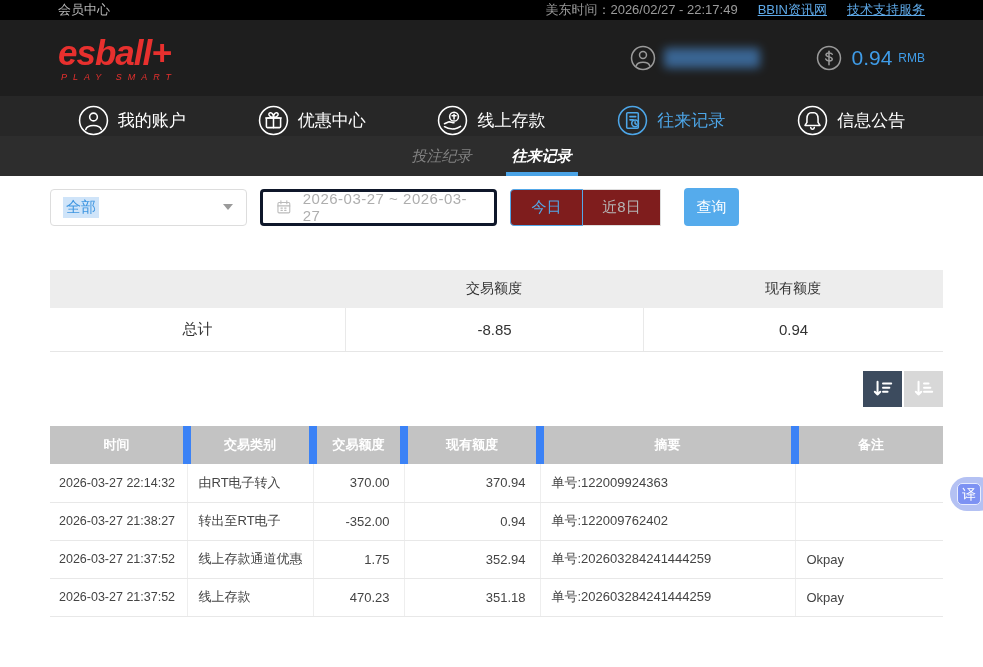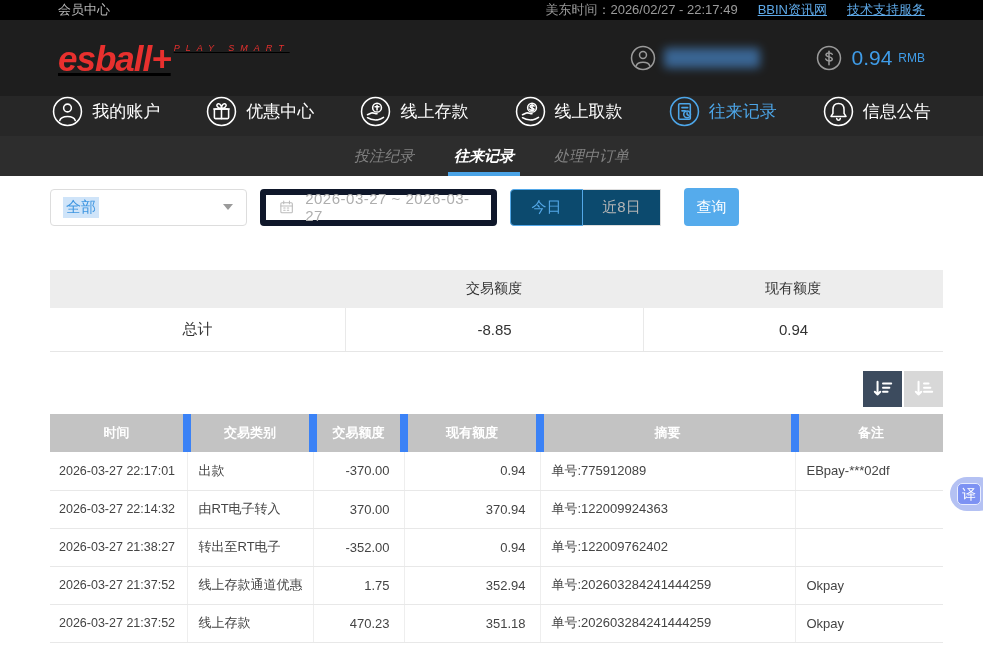--- a/index.html
+++ b/index.html
@@ -11,37 +11,37 @@
   .topbar { height:20px; background:#000; display:flex; align-items:center;
     justify-content:space-between; padding:0 58px; }
   .topbar-title { color:#b8b8b8; font-size:13px; }
   .topbar-right { display:flex; align-items:center; gap:20px; }
   .topbar-time { color:#9b9b9b; font-size:13px; }
   .topbar-link { color:#5ea9e8; font-size:13px; text-decoration:underline; cursor:pointer; }
 
   
   .header { height:76px; background:#1e1e1e; display:flex; align-items:center;
     justify-content:space-between; padding:0 58px; }
-  .logo { display:flex; flex-direction:row; line-height:1; cursor:pointer;text-decoration:underline; }
+  .logo { display:flex; flex-direction:column; line-height:1; cursor:pointer; }
   .logo-main { color:#e8302e; font-size:35px; font-weight:bold; font-style:italic;
     letter-spacing:-1px; }
   .logo-sub { color:#e8302e; font-size:9px; font-style:italic; letter-spacing:6px;
     margin-top:3px; margin-left:3px;text-align:right; }
   .header-right { display:flex; align-items:center; gap:56px; }
   .user-box { display:flex; align-items:center; gap:8px; }
   .icon-circle-svg { width:26px; height:26px; }
   .icon-circle-svg * { fill:none; stroke:#9a9a9a; stroke-width:1.4; stroke-linecap:round; }
   .blur-name { width:96px; height:20px; background:#3f72a8; border-radius:3px;
     filter:blur(5px); opacity:.85; }
   .balance-box { display:flex; align-items:center; gap:9px; cursor:pointer; }
   .balance-num { color:#3f9ce8; font-size:21px; }
   .balance-cur { color:#3f9ce8; font-size:12px; margin-left:-3px; }
 
   
-  .mainnav { height:40px; background:#272727; display:flex; align-items:flex-start;
+  .mainnav { height:40px; background:#272727; display:flex; align-items:flex-end;
     justify-content:space-evenly; padding:0 30px;gap:24px; }
   .nav-item { display:flex; align-items:center; gap:9px; color:#fff; cursor:pointer; }
   .nav-item.active { color:#4da6e8; }
   .nav-icon { width:31px; height:31px; }
   .nav-icon * { fill:none; stroke:currentColor; stroke-width:1.2; stroke-linecap:round;
     stroke-linejoin:round; }
   .nav-label { font-size:17px; }
 
   
   .subnav { height:40px; background:#2d2d2d; display:flex; align-items:stretch;
@@ -56,28 +56,28 @@
   .content { padding:12px 40px 12px 50px; }
 
   
   .filter-row { display:flex; align-items:center; height:38px; }
   .select-box { width:197px; height:37px; border:1px solid #ddd; border-radius:4px;
     display:flex; align-items:center; padding:0 12px; cursor:pointer; position:relative; }
   .select-value { font-size:15px; color:#3d95e0; background:#cfe4f9; padding:1px 3px; }
   .select-caret { position:absolute; right:13px; width:0; height:0;
     border-left:5px solid transparent; border-right:5px solid transparent;
     border-top:6px solid #9a9a9a; }
-  .date-box { width:237px; height:37px; border:6px solid #0f172a; border-radius:4px;
+  .date-box { width:237px; height:37px; border:3px solid #0f172a; border-radius:4px;
     display:flex; align-items:center; gap:10px; padding:0 12px; margin-left:13px;
     cursor:pointer; }
   .cal-icon { width:18px; height:18px; }
   .cal-icon * { fill:none; stroke:#bbb; stroke-width:1.5; stroke-linecap:round; }
   .date-text { font-size:15px; color:#aeaeae; letter-spacing:.5px; }
   .quick-group { display:flex; margin-left:13px; }
-  .quick-btn { height:37px; background:#0c4a6e; border:1px solid #ddd; color:#b5b5b5;
+  .quick-btn { height:37px; background:#7f1d1d; border:1px solid #ddd; color:#b5b5b5;
     font-size:15px; cursor:pointer; margin-left:-1px;
     font-family:"Liberation Sans","DejaVu Sans",sans-serif; }
   .quick-btn:nth-child(1) { width:73px; border-radius:4px 0 0 4px; margin-left:0; }
   .quick-btn:nth-child(2) { width:79px; }
   .quick-btn:nth-child(3) { width:83px; border-radius:0 4px 4px 0; }
   .quick-btn.active { border:1px solid #54a8e8; color:#54a8e8; position:relative; z-index:2; }
   .search-btn { width:55px; height:38px; margin-left:23px; background:#55abec;
     border:none; border-radius:4px; color:#fff; font-size:15px; cursor:pointer;
     font-family:"Liberation Sans","DejaVu Sans",sans-serif; }
 
@@ -97,21 +97,21 @@
   .sort-row { margin-top:19px; display:flex; justify-content:flex-end; gap:2px; }
   .sort-btn { width:39px; height:36px; border:none; display:flex; align-items:center;
     justify-content:center; cursor:pointer; }
   .sort-btn.dark { background:#3c4b5e; }
   .sort-btn.light { background:#d8d8d8; }
   .sort-btn svg { width:22px; height:20px; }
   .sort-btn svg * { stroke:#fff; stroke-width:2.2; fill:none; stroke-linecap:round;
     stroke-linejoin:round; }
 
   
-  .main-table { margin-top:7px; width:893px; border-collapse:collapse; table-layout:fixed; }
+  .main-table { margin-top:19px; width:893px; border-collapse:collapse; table-layout:fixed; }
   .main-table col:nth-child(1){width:137px;} .main-table col:nth-child(2){width:126px;}
   .main-table col:nth-child(3){width:91px;}  .main-table col:nth-child(4){width:136px;}
   .main-table col:nth-child(5){width:255px;} .main-table col:nth-child(6){width:148px;}
   .main-table th { background:#c3c3c3; color:#fff; font-size:13px; font-weight:bold;
     height:38px; border-left:8px solid #3b82f6; }
   .main-table th:first-child { border-left:none; }
   .main-table td { height:38px; font-size:13px; color:#444;
     border-bottom:1px solid #e8e8e8; border-left:1px solid #eee; padding:4px 0; }
   .main-table td:first-child { border-left:none; }
   .cell-l { text-align:left; padding-left:11px !important; padding-right:8px !important; }
@@ -185,31 +185,20 @@
     <div class="nav-item">
       <svg class="nav-icon" viewBox="0 0 24 24">
         <circle cx="12" cy="12" r="10.8"></circle>
         <circle cx="13.2" cy="9" r="3.4"></circle>
         <path d="M13.2 7.2v3.6M11.7 8.3h3"></path>
         <path d="M5.8 14.5l3-1.3c1.4-.6 2.6.6 4.4.6"></path>
         <path d="M5.8 16.8c2.2 1.6 5 1.9 7.6 1.7 1.8-.2 3.4-.9 4.8-1.9"></path>
       </svg>
       <span class="nav-label">线上存款</span>
     </div>
-    <div class="nav-item">
-      <svg class="nav-icon" viewBox="0 0 24 24">
-        <circle cx="12" cy="12" r="10.8"></circle>
-        <circle cx="13.2" cy="9" r="3.4"></circle>
-        <path d="M13.2 6.8v4.4"></path>
-        <path d="M14.8 7.8c-.4-.8-3-.9-3.2.3-.2 1.3 3.4.9 3.2 2.3-.1 1.2-2.9 1.1-3.4-.1"></path>
-        <path d="M5.8 14.5l3-1.3c1.4-.6 2.6.6 4.4.6"></path>
-        <path d="M5.8 16.8c2.2 1.6 5 1.9 7.6 1.7 1.8-.2 3.4-.9 4.8-1.9"></path>
-      </svg>
-      <span class="nav-label">线上取款</span>
-    </div>
     <div class="nav-item active">
       <svg class="nav-icon" viewBox="0 0 24 24">
         <circle cx="12" cy="12" r="10.8"></circle>
         <rect x="7.5" y="6" width="9" height="12" rx=".8"></rect>
         <line x1="10" y1="9" x2="14.5" y2="9"></line>
         <line x1="10" y1="11.5" x2="12.5" y2="11.5"></line>
         <circle cx="14" cy="14.2" r="2.6"></circle>
         <path d="M14 13v1.3l.9.6"></path>
       </svg>
       <span class="nav-label">往来记录</span>
@@ -220,21 +209,20 @@
         <path d="M12 5.8c-2.9 0-4.3 2-4.3 4.8v2.9L6.2 15.8h11.6l-1.5-2.3v-2.9c0-2.8-1.4-4.8-4.3-4.8z"></path>
         <path d="M10.6 17.4c.2.9.7 1.4 1.4 1.4s1.2-.5 1.4-1.4"></path>
       </svg>
       <span class="nav-label">信息公告</span>
     </div>
   </div>
 
 <div class="subnav" id="subnav">
     <div class="subtab">投注纪录</div>
     <div class="subtab active">往来记录</div>
-    <div class="subtab">处理中订单</div>
   </div>
 
 <div class="content">
 
   <div class="filter-row">
     <div class="select-box">
       <span class="select-value">全部</span>
       <span class="select-caret"></span>
     </div>
     <div class="date-box">
@@ -303,28 +291,20 @@
           <th>时间</th>
           <th>交易类别</th>
           <th>交易额度</th>
           <th>现有额度</th>
           <th>摘要</th>
           <th>备注</th>
         </tr>
       </thead>
     <tbody id="tableBody">
         <tr>
-          <td class="cell-l time-cell">2026-03-27 22:17:01</td>
-          <td class="cell-l">出款</td>
-          <td class="cell-r">-370.00</td>
-          <td class="cell-r">0.94</td>
-          <td class="cell-l">单号:775912089</td>
-          <td class="cell-l">EBpay-***02df</td>
-        </tr>
-        <tr>
           <td class="cell-l time-cell">2026-03-27 22:14:32</td>
           <td class="cell-l">由RT电子转入</td>
           <td class="cell-r">370.00</td>
           <td class="cell-r">370.94</td>
           <td class="cell-l">单号:122009924363</td>
           <td class="cell-l"></td>
         </tr>
         <tr>
           <td class="cell-l time-cell">2026-03-27 21:38:27</td>
           <td class="cell-l">转出至RT电子</td>

